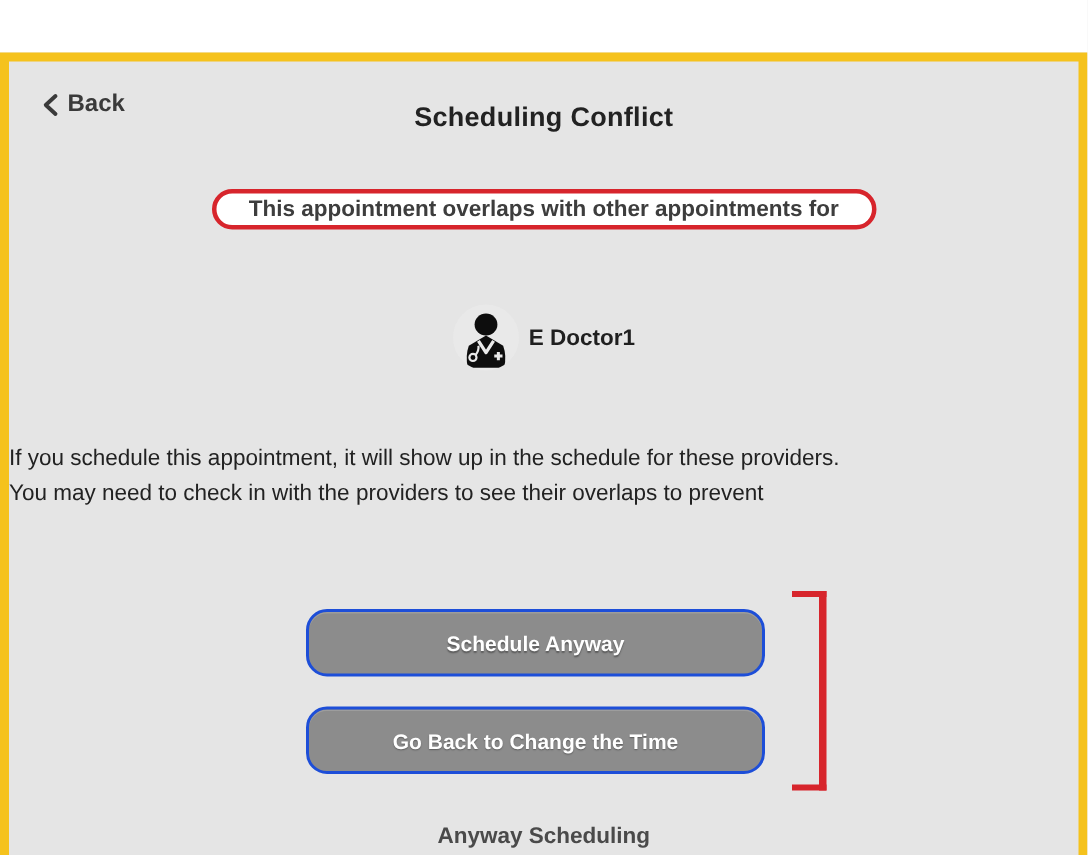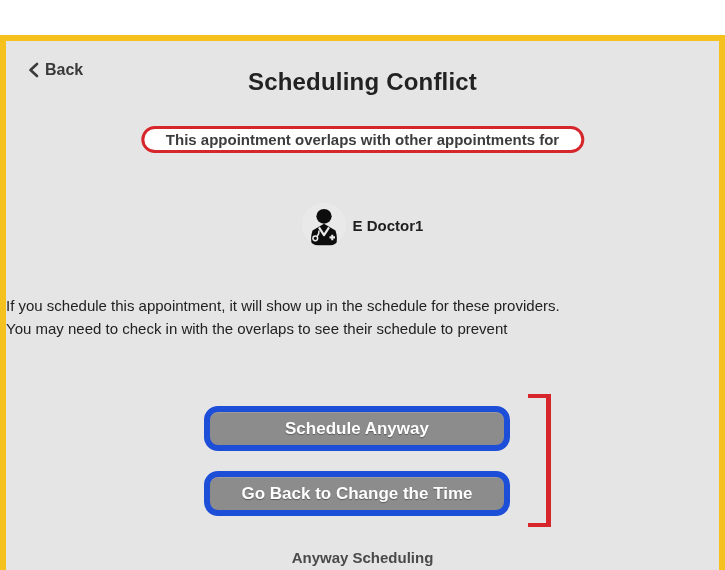--- a/index.html
+++ b/index.html
@@ -20,21 +20,21 @@
     position:absolute;left:18px;top:18px;
     display:flex;align-items:center;gap:6px;
     font-size:16px;font-weight:bold;color:#3a3a3a;
     cursor:pointer;background:none;border:none;padding:2px 4px;
   }
   .back svg{display:block;}
 
   
   .title{
     position:absolute;top:27px;left:0;width:100%;
-    text-align:center;font-size:24px;font-weight:bold;color:#222;
+    text-align:center;font-size:18px;font-weight:bold;color:#222;
     letter-spacing:0.2px;
   }
 
   
   .alert-pill{
     position:absolute;top:85px;left:50%;transform:translateX(-50%);
     border:3px solid #D7252C;border-radius:22px;
     padding:2px 22px;
     font-size:15px;font-weight:bold;color:#3d3d3d;
     white-space:nowrap;background:#fff;
@@ -56,22 +56,22 @@
   .description{
     position:absolute;top:253px;left:0;width:100%;
     font-size:15px;line-height:23px;color:#222;
     font-weight:500;
   }
 
   
   .btn{
     position:absolute;left:198px;width:306px;height:45px;
     background:#8C8C8C;
-    border:6px solid #1d4ed8;border-radius:14px;
-    color:#ffffff;font-size:17px;font-weight:bold;
+    border:2px solid #1d4ed8;border-radius:14px;
+    color:#ffffff;font-size:14px;font-weight:bold;
     font-family:"Liberation Sans","DejaVu Sans",sans-serif;
     text-shadow:0 1px 1px rgba(0,0,0,0.35);
     box-shadow:inset 0 1px 0 rgba(255,255,255,0.15);
     cursor:pointer;
   }
   .btn-schedule{top:365px;}
   .btn-goback{top:430px;}
 
   
   .bracket{
@@ -118,21 +118,21 @@
         <circle cx="14.5" cy="38.5" r="2.6" fill="none" stroke="#e9e9e9" stroke-width="1.6"></circle>
         <path d="M16.5 36.5 Q19 33.5 18.5 30" fill="none" stroke="#e9e9e9" stroke-width="1.6"></path>
         <path d="M33 34.5 v6 M30 37.5 h6" stroke="#e9e9e9" stroke-width="2.2"></path>
       </svg>
     </span>
     <span class="provider-name">E Doctor1</span>
   </div>
 
   <div class="description">
     <div>If you schedule this appointment, it will show up in the schedule for these providers.</div>
-    <div>You may need to check in with the overlaps to see their schedule to prevent</div>
+    <div>You may need to check in with the providers to see their overlaps to prevent</div>
   </div>
 
   <button class="btn btn-schedule">Schedule Anyway</button>
   <button class="btn btn-goback">Go Back to Change the Time</button>
 
   <div class="bracket"></div>
 
   <button class="cancel">Anyway Scheduling</button>
 
 </div>

